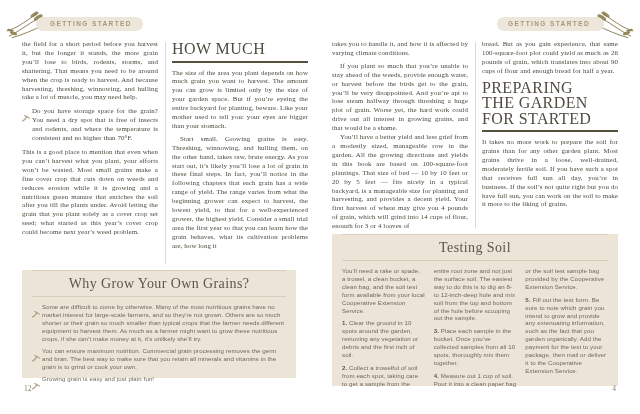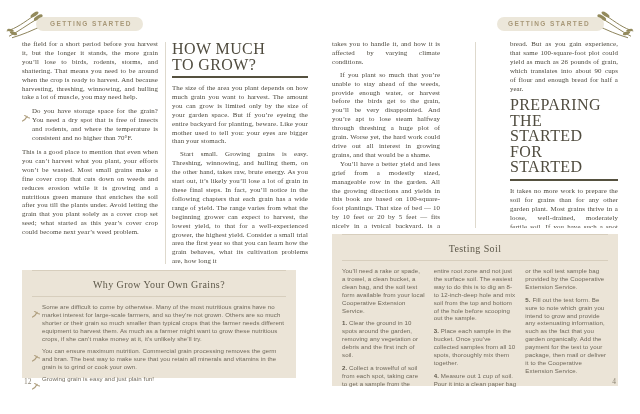--- a/index.html
+++ b/index.html
@@ -23,21 +23,21 @@
   }
   .page-left .pill { left:36px; }
   .page-right .pill { right:36px; padding:0 14px 0 11px; }
   .wheat { position:absolute; top:2px; }
   .page-left .wheat { left:4px; }
   .page-right .wheat { right:4px; transform:scaleX(-1); }
 
   
   .columns { display:flex; overflow:hidden; }
   .page-left .columns { height:224px; }
-  .page-right .columns { height:188px;gap:28px; }
+  .page-right .columns { height:188px; }
   .col { width:136px; overflow:hidden; }
   .col-divider { width:1px; background:#ded9cd; margin:2px 6.5px 0 6.5px; }
 
   p.body {
     font-size:6.9px; line-height:8.9px; text-align:justify;
     margin-bottom:4px; letter-spacing:0.1px;
   }
   p.body.indent { text-indent:8px; margin-bottom:0; }
   .bullet-row { display:flex; margin:5px 0 5px 0; }
   .bullet-row .sprig { flex:0 0 10px; padding-top:1px; }
@@ -51,35 +51,35 @@
   .mt { margin-top:5px; }
 
   
   .feature-box { background:#ebe4d7; margin-top:6px; }
   .page-left .feature-box { margin-left:22px; margin-right:24px; height:108px; }
   .page-right .feature-box { margin-left:12px; margin-right:22px; height:152px; }
   .box-title-wrap {
     margin:4px 10px 0 10px; border-top:1px solid #d7cebd; border-bottom:1px solid #d7cebd;
     text-align:center; padding:3px 0 4px 0;
   }
-  .box-title { font-size:10px; color:#5c5748; letter-spacing:0.4px; }
+  .box-title { font-size:14px; color:#5c5748; letter-spacing:0.4px; }
   .box-content { padding:6px 10px 0 10px; overflow:hidden; }
   .box-content.three-col { display:flex; gap:9px; }
   .box-col { flex:1; overflow:hidden; }
   p.sans {
     font-family:"Liberation Sans", sans-serif; font-size:6.1px; line-height:7.9px;
     color:#6e6759; margin-bottom:5px; letter-spacing:0.1px;
   }
   p.sans b { color:#5d5749; }
   .why-row { display:flex; margin-bottom:4.5px; }
   .why-row .sprig { flex:0 0 10px; padding-top:1px; }
   .why-row p.sans { margin-bottom:0; }
 
   .folio {
-    position:absolute; bottom:28px; font-size:7.5px; color:#8b8373;
+    position:absolute; bottom:21px; font-size:7.5px; color:#8b8373;
     font-family:"Liberation Serif", serif;
   }
   .page-left .folio { left:24px; }
   .page-right .folio { right:24px; }
 </style>
 </head>
 <body>
 
 <div class="spread">
 
@@ -111,21 +111,21 @@
               <svg width="8" height="7" viewBox="0 0 16 14">
                   <path d="M1 12 C5 10 8 7 10 3 M10 3 C11 5 13 6 15 6 M10 3 C8 3 6 2 5 0" stroke="#ad9c7b" fill="none" stroke-width="2.4" stroke-linecap="round"></path>
                 </svg>
             </span>
             <p class="body">Do you have storage space for the grain? You need a dry spot that is free of insects and rodents, and where the temperature is consistent and no higher than 70°F.</p>
           </div>
           <p class="body">This is a good place to mention that even when you can’t harvest what you plant, your efforts won’t be wasted. Most small grains make a fine cover crop that cuts down on weeds and reduces erosion while it is growing and a nutritious green manure that enriches the soil after you till the plants under. Avoid letting the grain that you plant solely as a cover crop set seed; what started as this year’s cover crop could become next year’s weed problem.</p>
         </div>
         <div class="col-divider"></div>
         <div class="col">
-          <h1 class="article"><span>HOW MUCH</span><br><span>TO GROW?</span></h1>
+          <h1 class="article"><span>HOW MUCH</span><br></h1>
           <div class="h-rule"></div>
           <p class="body">The size of the area you plant depends on how much grain you want to harvest. The amount you can grow is limited only by the size of your garden space. But if you’re eyeing the entire backyard for planting, beware. Like your mother used to tell you: your eyes are bigger than your stomach.</p>
           <p class="body indent">Start small. Growing grains is easy. Threshing, winnowing, and hulling them, on the other hand, takes raw, brute energy. As you start out, it’s likely you’ll lose a lot of grain in these final steps. In fact, you’ll notice in the following chapters that each grain has a wide range of yield. The range varies from what the beginning grower can expect to harvest, the lowest yield, to that for a well-experienced grower, the highest yield. Consider a small trial area the first year so that you can learn how the grain behaves, what its cultivation problems are, how long it</p>
         </div>
       </div>
     </div>
 
     <div class="feature-box">
       <div class="box-title-wrap">
         <span class="box-title">Why Grow Your Own Grains?</span>
@@ -177,21 +177,21 @@
     <div class="page-inner">
       <div class="columns">
         <div class="col">
           <p class="body">takes you to handle it, and how it is affected by varying climate conditions.</p>
           <p class="body indent">If you plant so much that you’re unable to stay ahead of the weeds, provide enough water, or harvest before the birds get to the grain, you’ll be very disappointed. And you’re apt to lose steam halfway through threshing a huge plot of grain. Worse yet, the hard work could drive out all interest in growing grains, and that would be a shame.</p>
           <p class="body indent">You’ll have a better yield and less grief from a modestly sized, manageable row in the garden. All the growing directions and yields in this book are based on 100-square-foot plantings. That size of bed — 10 by 10 feet or 20 by 5 feet — fits nicely in a typical backyard, is a manageable size for planting and harvesting, and provides a decent yield. Your first harvest of wheat may give you 4 pounds of grain, which will grind into 14 cups of flour, enough for 3 or 4 loaves of</p>
         </div>
         <div class="col-divider"></div>
         <div class="col">
           <p class="body">bread. But as you gain experience, that same 100-square-foot plot could yield as much as 26 pounds of grain, which translates into about 90 cups of flour and enough bread for half a year.</p>
-          <h1 class="article mt"><span>PREPARING</span><br><span>THE STARTED</span><br><span>FOR STARTED</span></h1>
+          <h1 class="article mt"><span>PREPARING</span><br><span>THE GARDEN</span><br><span>FOR STARTED</span></h1>
           <div class="h-rule"></div>
           <p class="body">It takes no more work to prepare the soil for grains than for any other garden plant. Most grains thrive in a loose, well-drained, moderately fertile soil. If you have such a spot that receives full sun all day, you’re in business. If the soil’s not quite right but you do have full sun, you can work on the soil to make it more to the liking of grains.</p>
         </div>
       </div>
     </div>
 
     <div class="feature-box">
       <div class="box-title-wrap">
         <span class="box-title">Testing Soil</span>
       </div>

